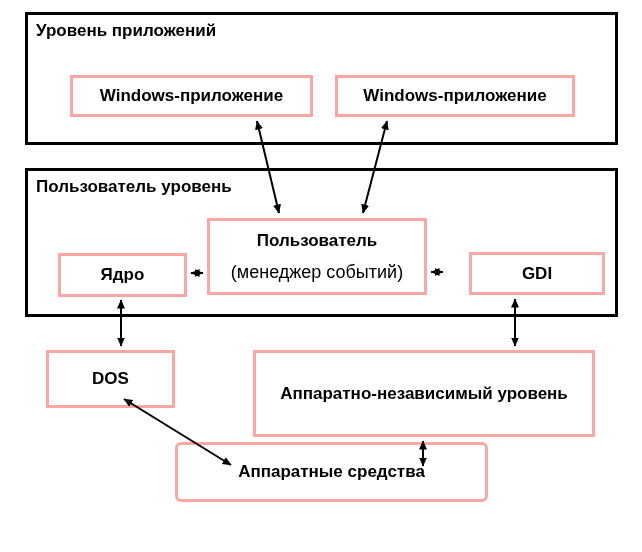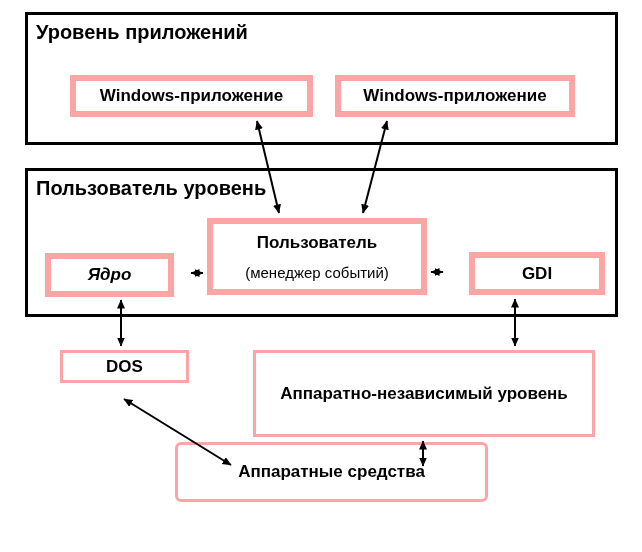--- a/index.html
+++ b/index.html
@@ -22,49 +22,49 @@
     background: transparent;
     box-sizing: border-box;
   }
   #layer-app     { left: 25px; top: 12px;  width: 593px; height: 133px; }
   #layer-central { left: 25px; top: 168px; width: 593px; height: 149px; }
   .layer-title {
     position: absolute;
     left: 8px;
     top: 6px;
     font-weight: bold;
-    font-size: 20px;
+    font-size: 17px;
     white-space: nowrap;
   }
   .node {
     position: absolute;
     background: #ffffff;
-    border: 6px solid #fca5a5;
+    border: 3px solid #fca5a5;
     box-sizing: border-box;
     display: flex;
     align-items: center;
     justify-content: center;
     text-align: center;
     font-weight: bold;
     font-size: 17px;
     white-space: nowrap;
   }
   .node.heavy { border-width: 3px; }
   .node.twoline { flex-direction: column; }
   #n-win1   { left: 70px;  top: 75px;  width: 243px; height: 42px; }
   #n-win2   { left: 335px; top: 75px;  width: 240px; height: 42px; }
   #n-user   { left: 207px; top: 218px; width: 220px; height: 77px; gap: 11px; }
-  #n-kernel { left: 45px;  top: 253px; width: 129px; height: 44px; font-style: italic; }
+  #n-kernel { left: 58px;  top: 253px; width: 129px; height: 44px; }
   #n-gdi    { left: 469px; top: 252px; width: 136px; height: 43px; }
-  #n-dos    { left: 60px;  top: 350px; width: 129px; height: 33px; }
+  #n-dos    { left: 46px;  top: 350px; width: 129px; height: 58px; }
   #n-driver { left: 253px; top: 350px; width: 342px; height: 87px; gap: 13px; }
   #n-hw     { left: 175px; top: 442px; width: 313px; height: 60px; border-radius: 6px; }
   .sublabel {
     font-weight: normal;
-    font-size: 15px;
+    font-size: 18px;
   }
   svg.arrows {
     position: absolute;
     left: 0;
     top: 0;
     z-index: 5;
     pointer-events: none;
   }
   svg.arrows line {
     stroke: #000000;

